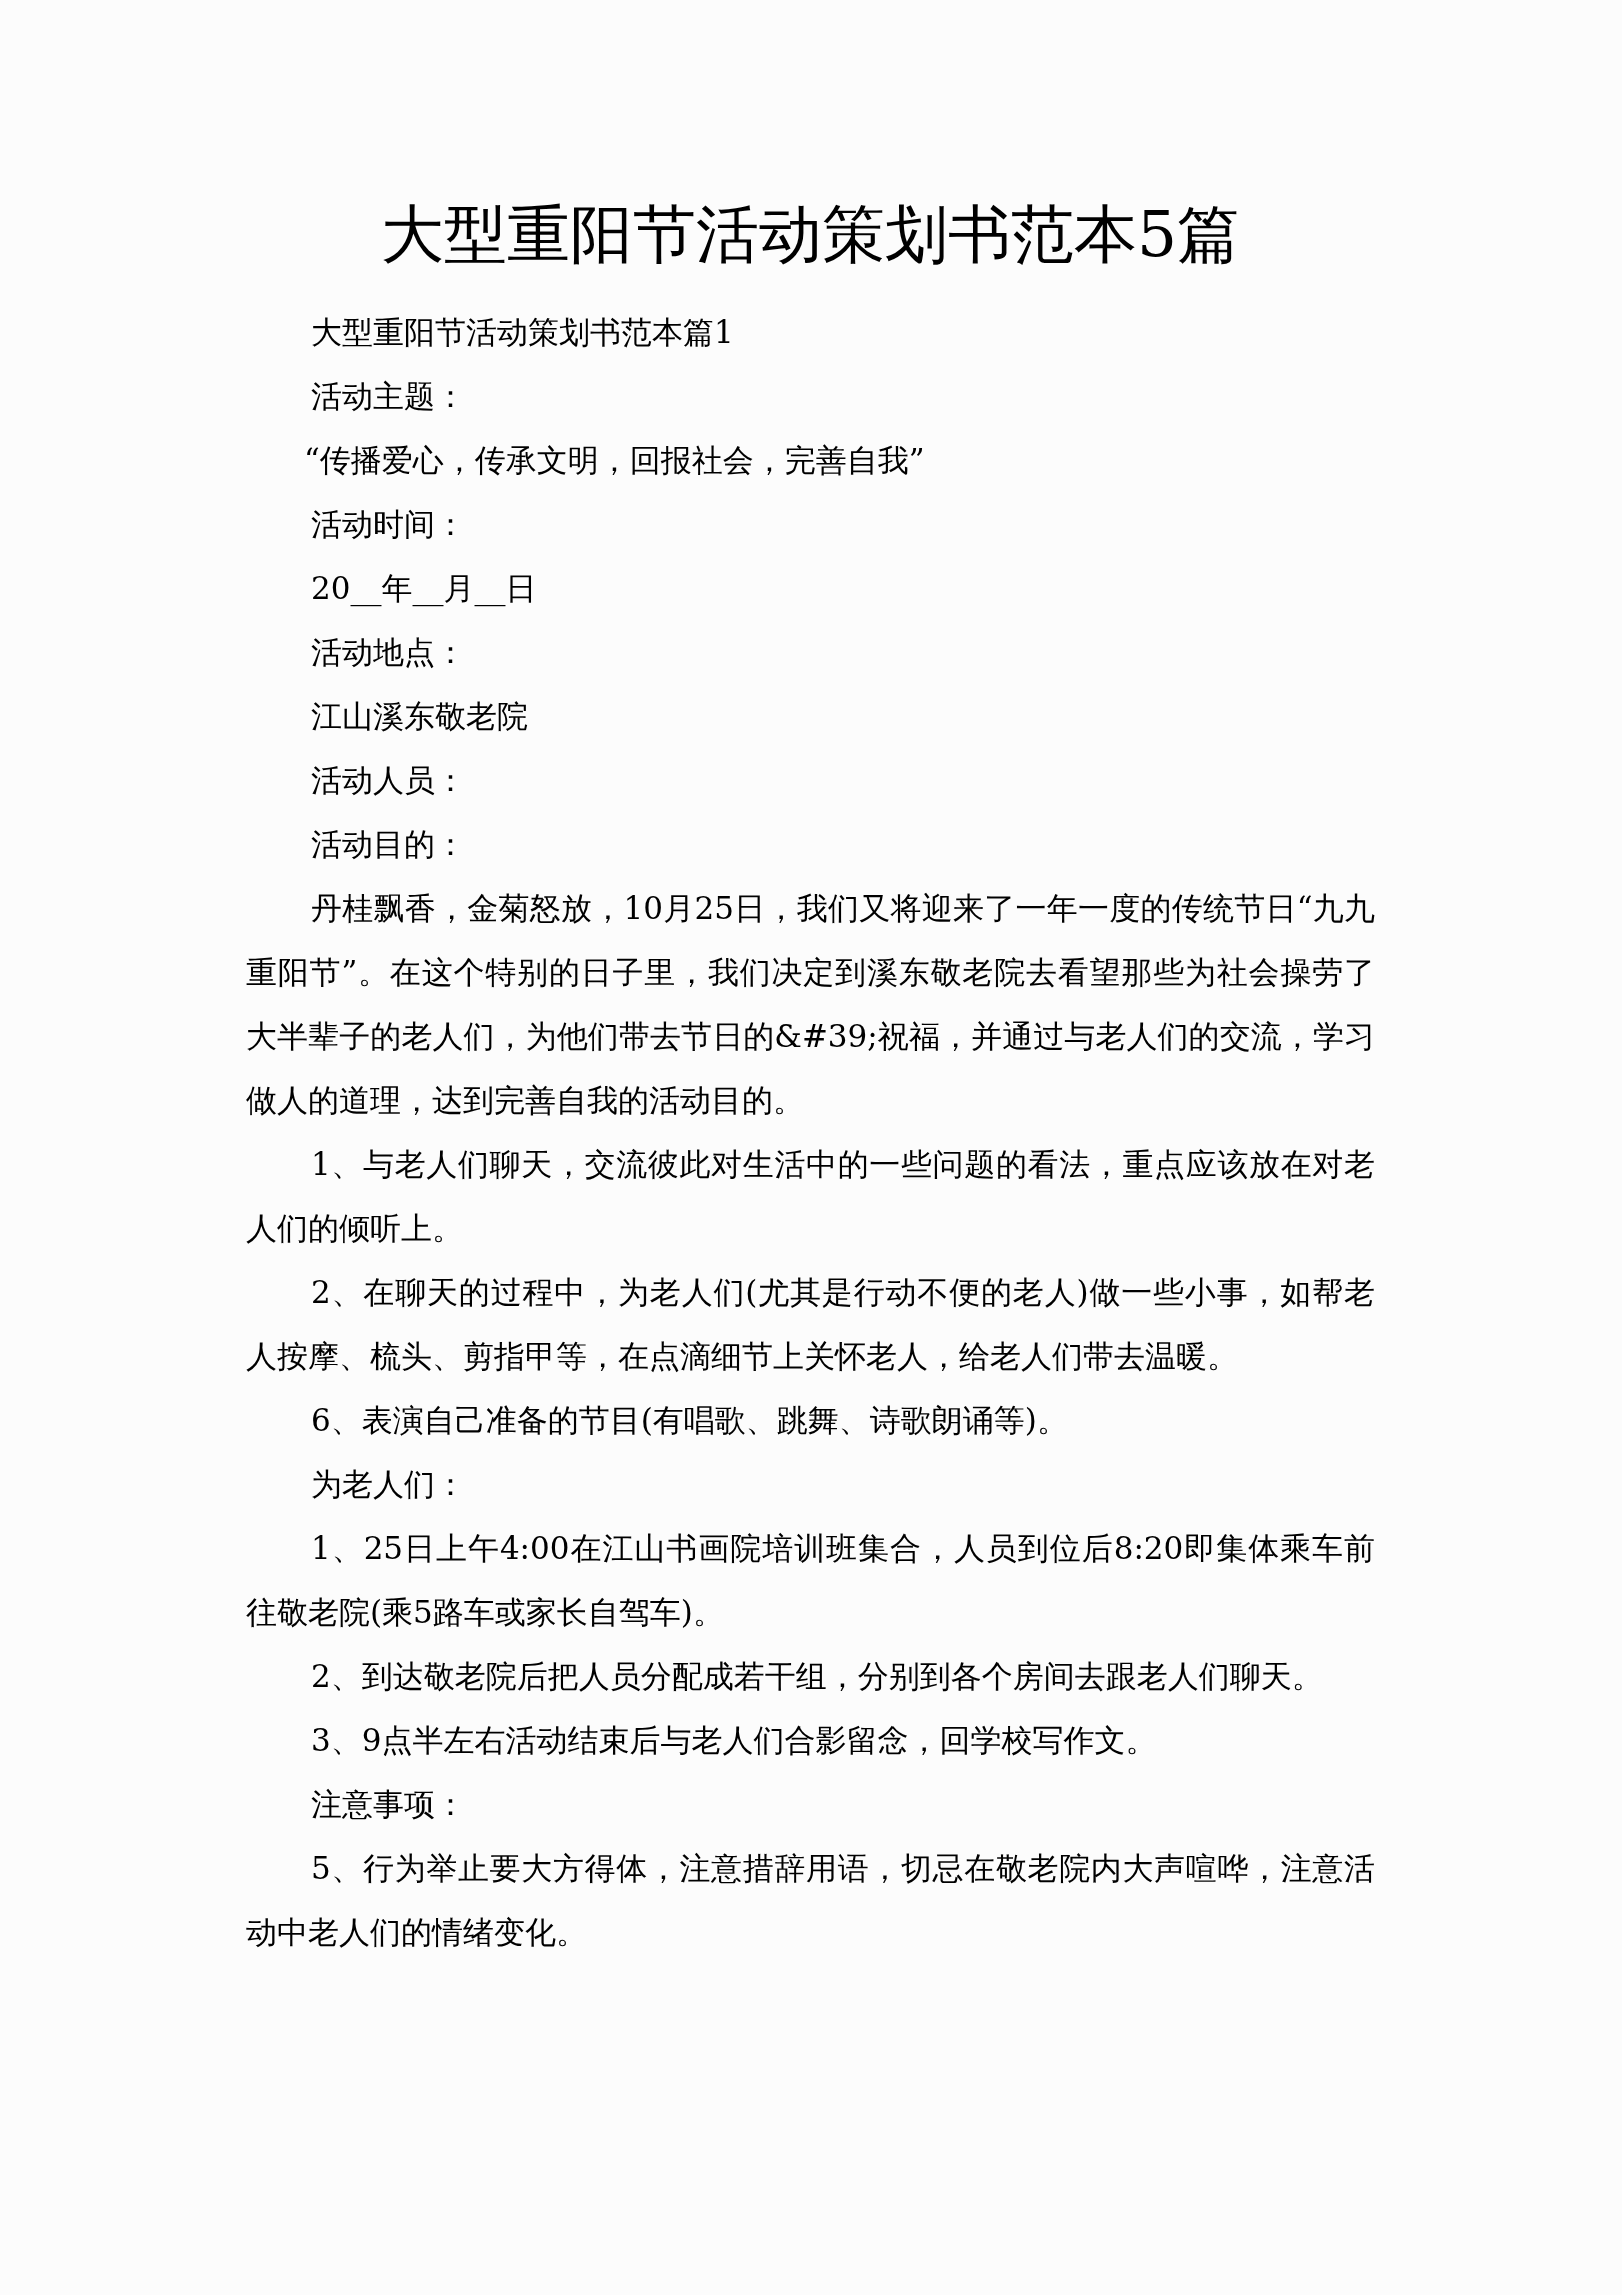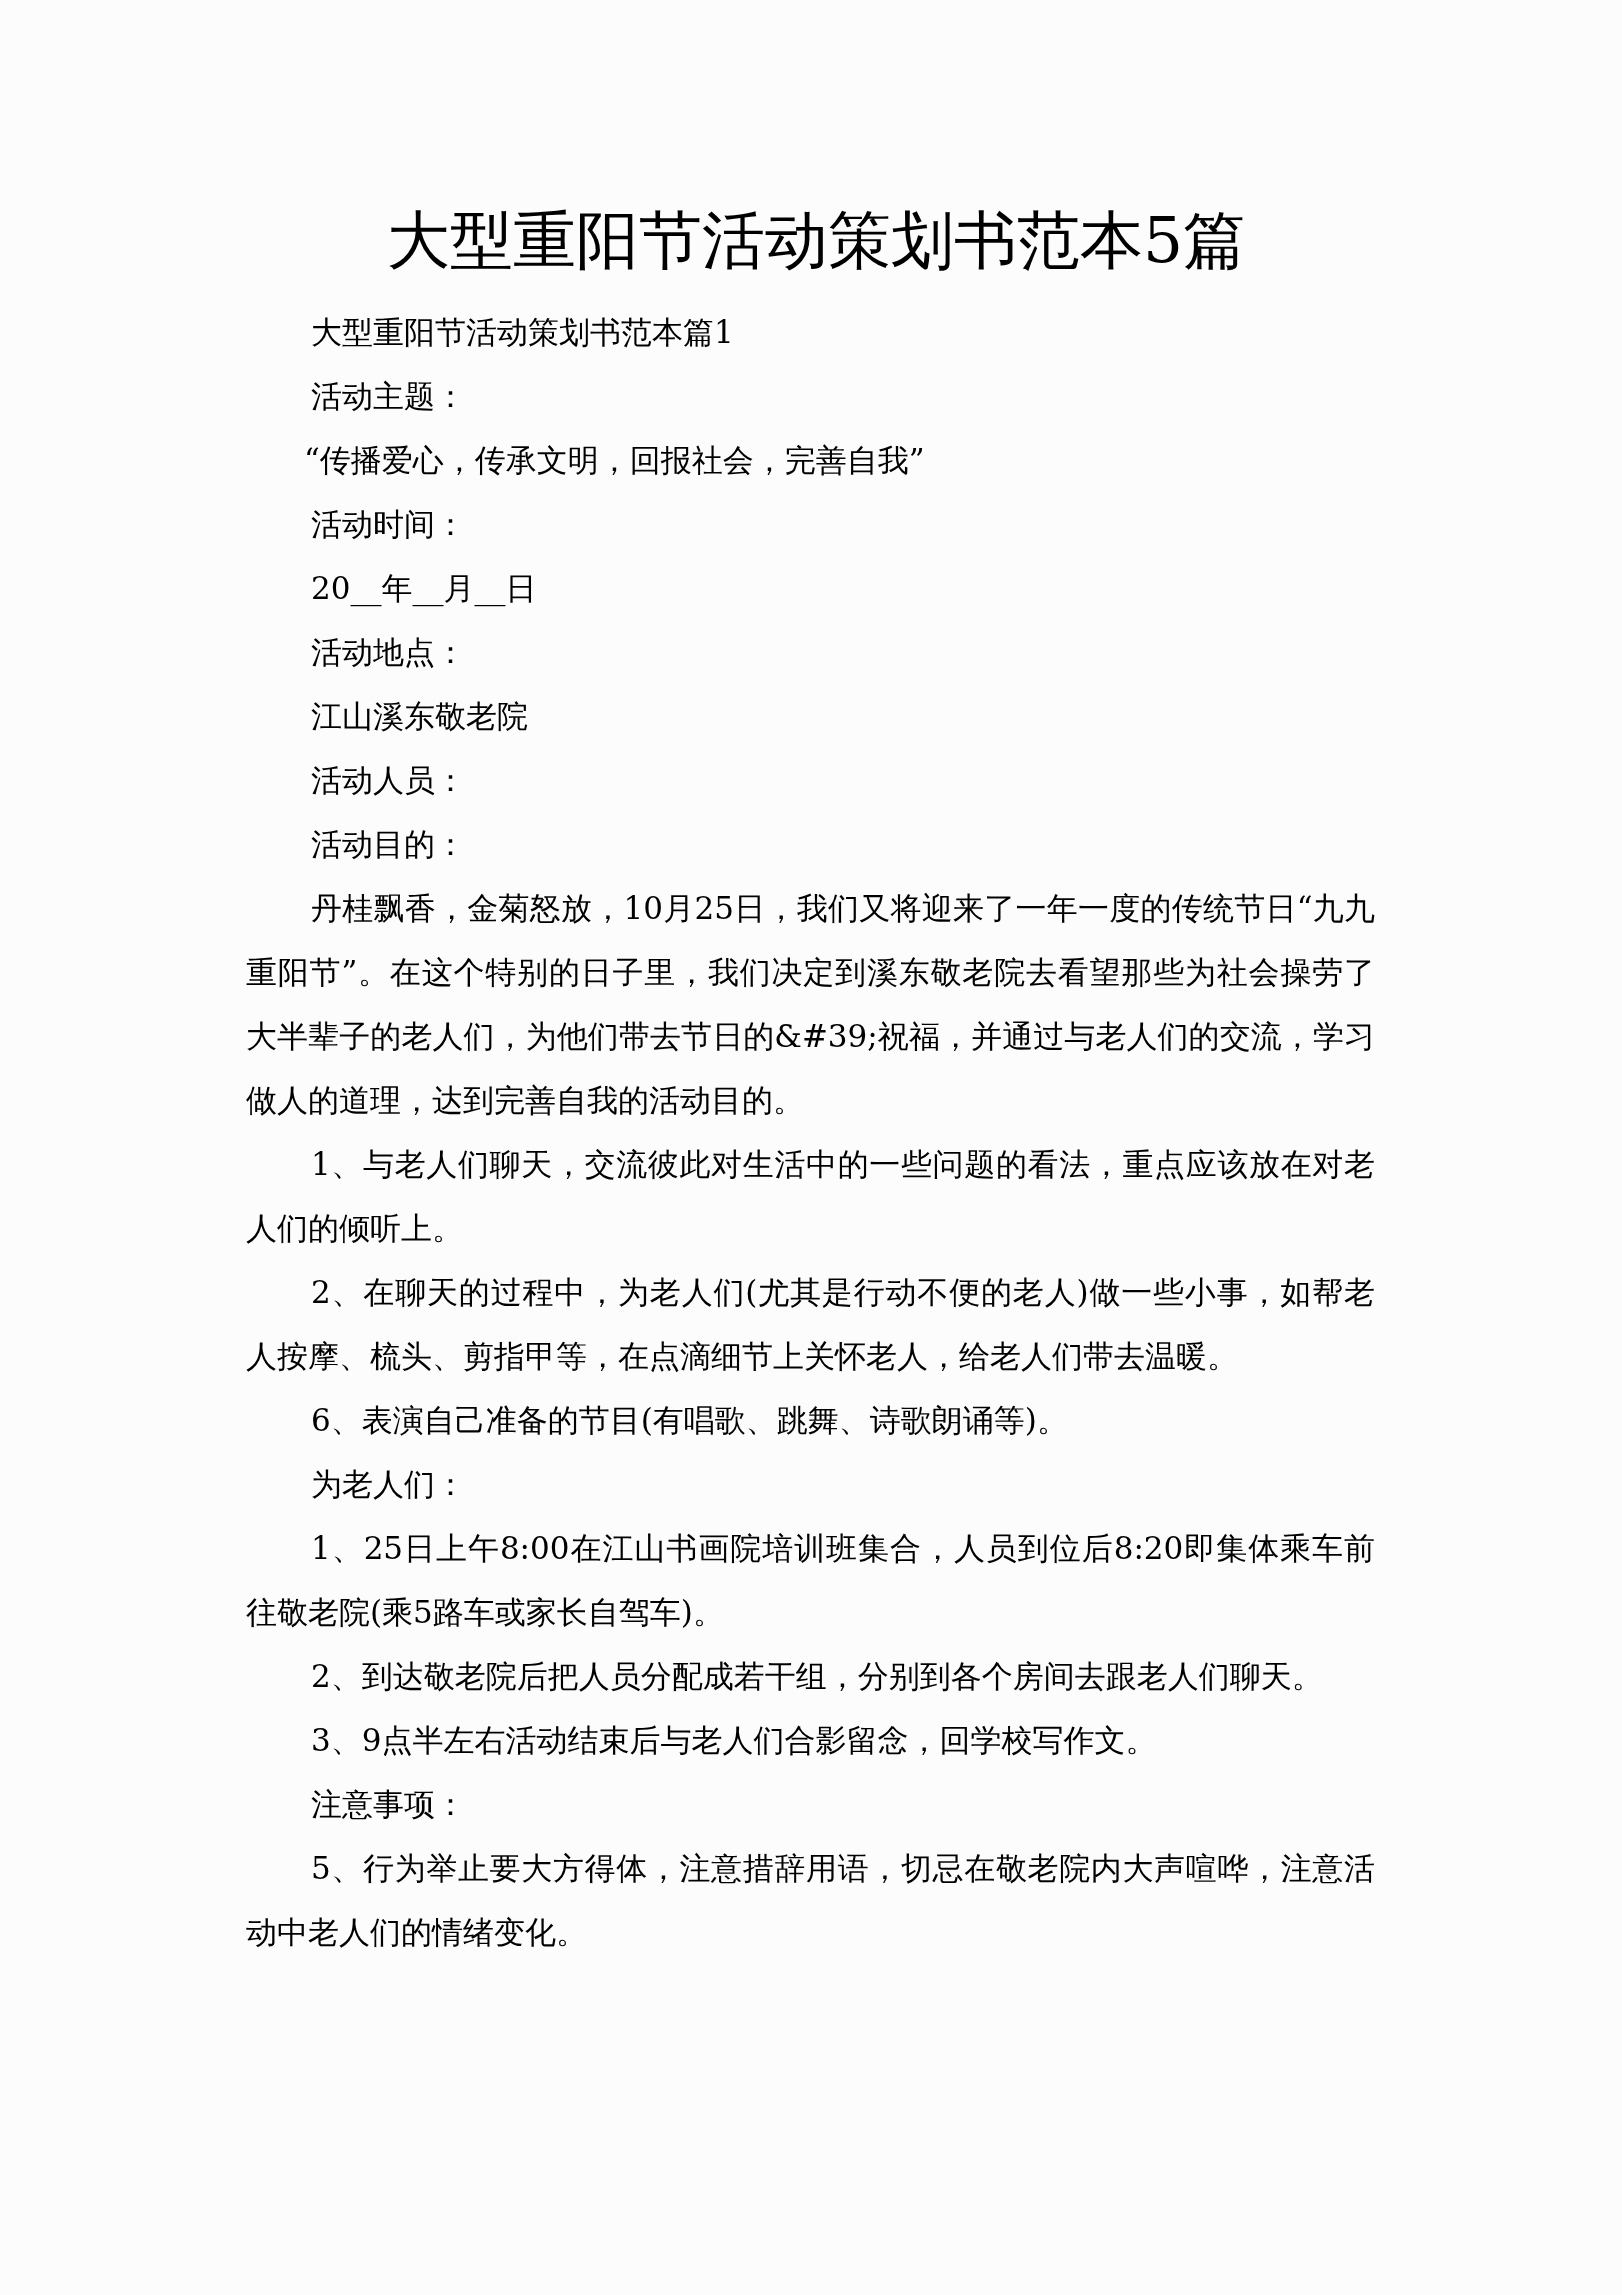--- a/index.html
+++ b/index.html
@@ -23,21 +23,21 @@
     }
     .doc-title {
       position: absolute;
       left: 0;
       width: 1129px;
       top: 195px;
       text-align: center;
       font-size: 63px;
       line-height: 79px;
       font-weight: normal;
-      margin: 6px;
+      margin: 0;
       letter-spacing: 0px;
     }
     .body-text {
       position: absolute;
       left: 0;
       top: 300px;
       width: 1129px;
       font-size: 31px;
       line-height: 64px;
     }
@@ -68,20 +68,20 @@
     <p class="p indent">20__年__月__日</p>
     <p class="p indent">活动地点：</p>
     <p class="p indent">江山溪东敬老院</p>
     <p class="p indent">活动人员：</p>
     <p class="p indent">活动目的：</p>
     <p class="p indent">丹桂飘香，金菊怒放，10月25日，我们又将迎来了一年一度的传统节日“九九重阳节”。在这个特别的日子里，我们决定到溪东敬老院去看望那些为社会操劳了大半辈子的老人们，为他们带去节日的&amp;#39;祝福，并通过与老人们的交流，学习做人的道理，达到完善自我的活动目的。</p>
     <p class="p indent">1、与老人们聊天，交流彼此对生活中的一些问题的看法，重点应该放在对老人们的倾听上。</p>
     <p class="p indent">2、在聊天的过程中，为老人们(尤其是行动不便的老人)做一些小事，如帮老人按摩、梳头、剪指甲等，在点滴细节上关怀老人，给老人们带去温暖。</p>
     <p class="p indent">6、表演自己准备的节目(有唱歌、跳舞、诗歌朗诵等)。</p>
     <p class="p indent">为老人们：</p>
-    <p class="p indent">1、25日上午8:00在江山书画院培训班集合，人员到位后8:20即集体乘车前往敬老院(乘5路车或家长自驾车)。</p>
+    <p class="p indent">1、25日上午4:00在江山书画院培训班集合，人员到位后8:20即集体乘车前往敬老院(乘5路车或家长自驾车)。</p>
     <p class="p indent">2、到达敬老院后把人员分配成若干组，分别到各个房间去跟老人们聊天。</p>
     <p class="p indent">3、9点半左右活动结束后与老人们合影留念，回学校写作文。</p>
     <p class="p indent">注意事项：</p>
     <p class="p indent">5、行为举止要大方得体，注意措辞用语，切忌在敬老院内大声喧哗，注意活动中老人们的情绪变化。</p>
   </div>
 </div>
 
 
 </body></html>

